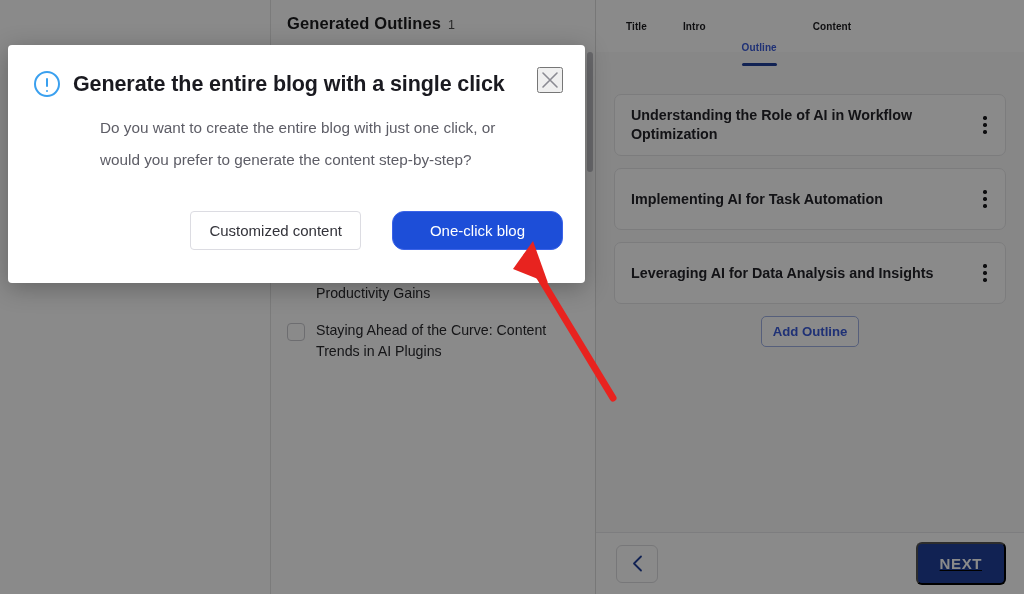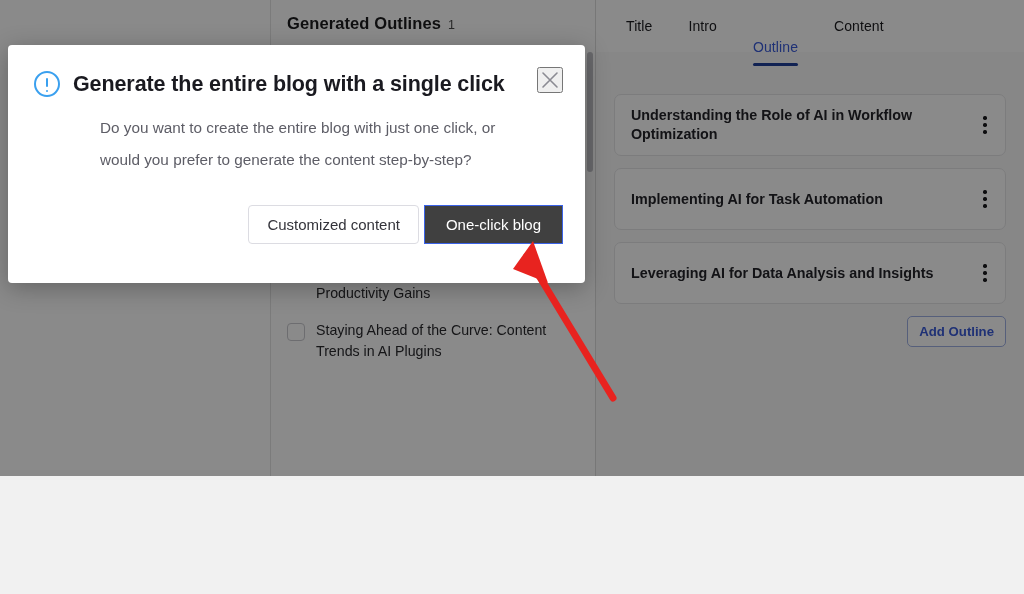--- a/index.html
+++ b/index.html
@@ -5,21 +5,21 @@
   * { box-sizing: border-box; margin: 0; padding: 0; }
   html, body {
     width: 1024px; height: 594px;
     overflow: hidden;
     font-family: "Liberation Sans", sans-serif;
     background: #f1f1f1;
   }
 
   #app {
     position: relative;
-    width: 1024px; height: 476px;
+    width: 1024px; height: 594px;
     background: #ffffff;
     overflow: hidden;
   }
 
   
   .app-layer {
     position: absolute; inset: 0;
     display: flex;
     background: #ffffff;
   }
@@ -115,22 +115,22 @@
     display: flex;
     align-items: center;
     gap: 36px;
     padding: 0 30px;
     height: 52px;
     background: #ffffff;
     flex: 0 0 52px;
   }
   .tab {
     position: relative;
-    font-size: 14px;
-    font-weight: 400;
+    font-size: 10px;
+    font-weight: 700;
     color: #1b1b1f;
     height: 52px;
     display: flex;
     align-items: center;
     letter-spacing: .1px;
   }
   .tab.active { color: #3a5bd9; margin-top: 42px; }
   .tab.active::after {
     content: "";
     position: absolute;
@@ -170,21 +170,21 @@
     align-items: center; justify-content: center;
     gap: 3.5px;
   }
   .kebab i {
     display: block;
     width: 3.4px; height: 3.4px;
     border-radius: 50%;
     background: #18181c;
   }
   .add-row {
-    display: flex; justify-content: flex-end;
+    display: flex; justify-content: center;
     padding-right: 0px; margin-top: 6px;
   }
   .add-btn {
     border: 1px solid #9fb0e4;
     border-radius: 5px;
     color: #3a5bd9;
     font-size: 13.2px;
     font-weight: 700;
     padding: 7px 11px;
     background: #ffffff;
@@ -277,40 +277,40 @@
   .modal-body {
     margin-top: 15px;
     padding-left: 66px;
     padding-right: 24px;
     font-size: 15.3px;
     line-height: 32px;
     color: #5d5d66;
   }
   .modal-actions {
     position: absolute;
-    right: 22px; bottom: 39px;
-    display: flex;
-    gap: 5px;
+    right: 22px; bottom: 33px;
+    display: flex;
+    gap: 31px;
     align-items: center;
   }
   .btn-ghost {
     background: #ffffff;
     border: 1px solid #dcdce2;
     border-radius: 4px;
     color: #33333a;
     font-size: 15px;
     padding: 10px 18px;
   }
   .btn-primary {
-    background: #404040;
+    background: #1d4ed8;
     border: 1px solid #3b63e8;
-    border-radius: 0;
+    border-radius: 12px;
     color: #ffffff;
     font-size: 15px;
-    padding: 10px 21px;
+    padding: 10px 37px;
   }
 
   
   .anno {
     position: absolute; inset: 0;
     z-index: 20;
     pointer-events: none;
   }
 </style>
 </head>

